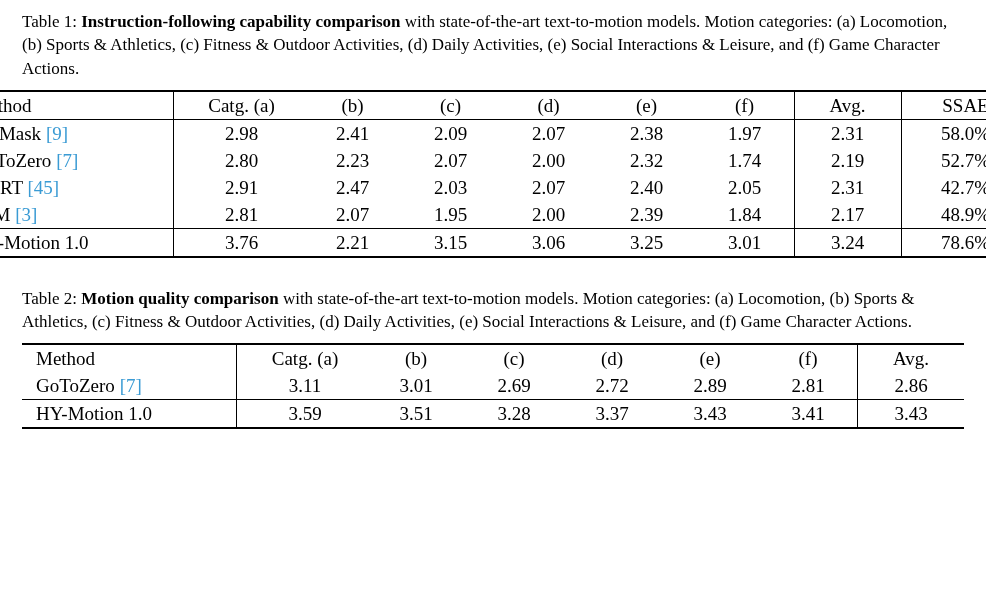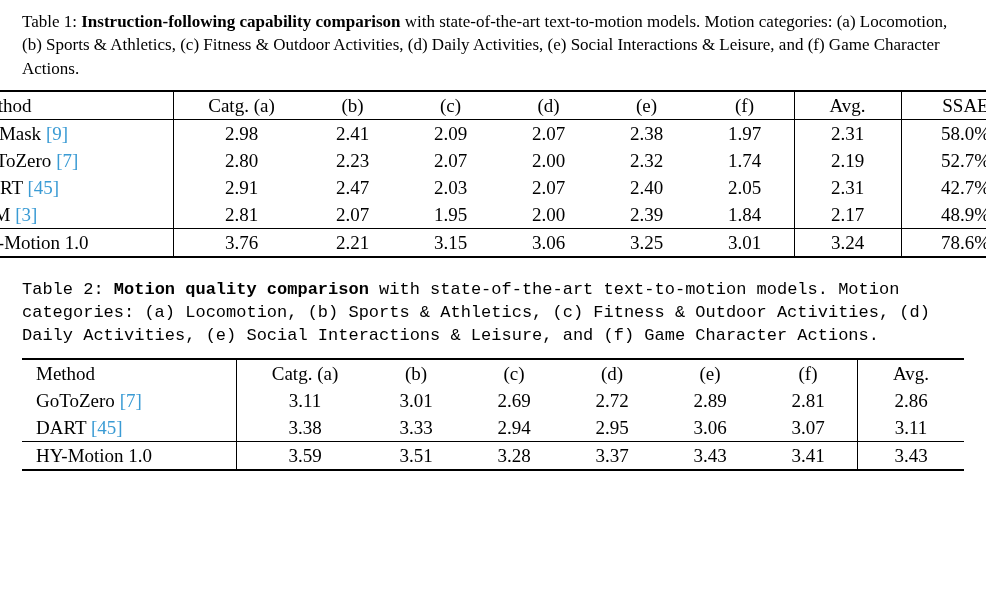--- a/index.html
+++ b/index.html
@@ -59,21 +59,21 @@
     border-right: 1.1px solid #000;
     min-width: 178px;
   }
   .catg-cell { padding-left: 18px !important; padding-right: 12px !important; min-width: 100px; }
   .num-cell { min-width: 78px; padding-left: 10px !important; padding-right: 10px !important;}
   .sep-left { border-left: 1.1px solid #000; }
   .avg-cell { min-width: 78px; padding-left: 14px !important; padding-right: 14px !important; }
   .ssae-cell { min-width: 96px; padding-left: 16px !important; padding-right: 14px !important; }
   .bold-row td { font-weight: bold; }
   .cite { color: #3a9bd4; }
-  .caption2 { margin-top: 20px; font-family: Liberation Mono, monospace; }
+  .caption2 { margin-top: 29px; }
   .pad-top td { padding-top: 9px; }
   .pad-bot td { padding-bottom: 7px; }
   .header-row td { padding-top: 10px; padding-bottom: 10px; }
 </style>
 </head>
 <body>
 
 <div class="page">
 
   <p class="caption">
@@ -183,30 +183,20 @@
           <td class="method-cell"><span>GoToZero</span> <span class="cite">[7]</span></td>
           <td class="catg-cell">3.11</td>
           <td class="num-cell">3.01</td>
           <td class="num-cell">2.69</td>
           <td class="num-cell">2.72</td>
           <td class="num-cell">2.89</td>
           <td class="num-cell">2.81</td>
           <td class="avg-cell sep-left">2.86</td>
         </tr>
 
-        <tr>
-          <td class="method-cell"><span>DART</span> <span class="cite">[45]</span></td>
-          <td class="catg-cell">3.38</td>
-          <td class="num-cell">3.33</td>
-          <td class="num-cell">2.94</td>
-          <td class="num-cell">2.95</td>
-          <td class="num-cell">3.06</td>
-          <td class="num-cell">3.07</td>
-          <td class="avg-cell sep-left">3.11</td>
-        </tr>
 
 
         <tr class="midrule bold-row bottomrule pad-top pad-bot">
           <td class="method-cell">HY-Motion 1.0</td>
           <td class="catg-cell">3.59</td>
           <td class="num-cell">3.51</td>
           <td class="num-cell">3.28</td>
           <td class="num-cell">3.37</td>
           <td class="num-cell">3.43</td>
           <td class="num-cell">3.41</td>

